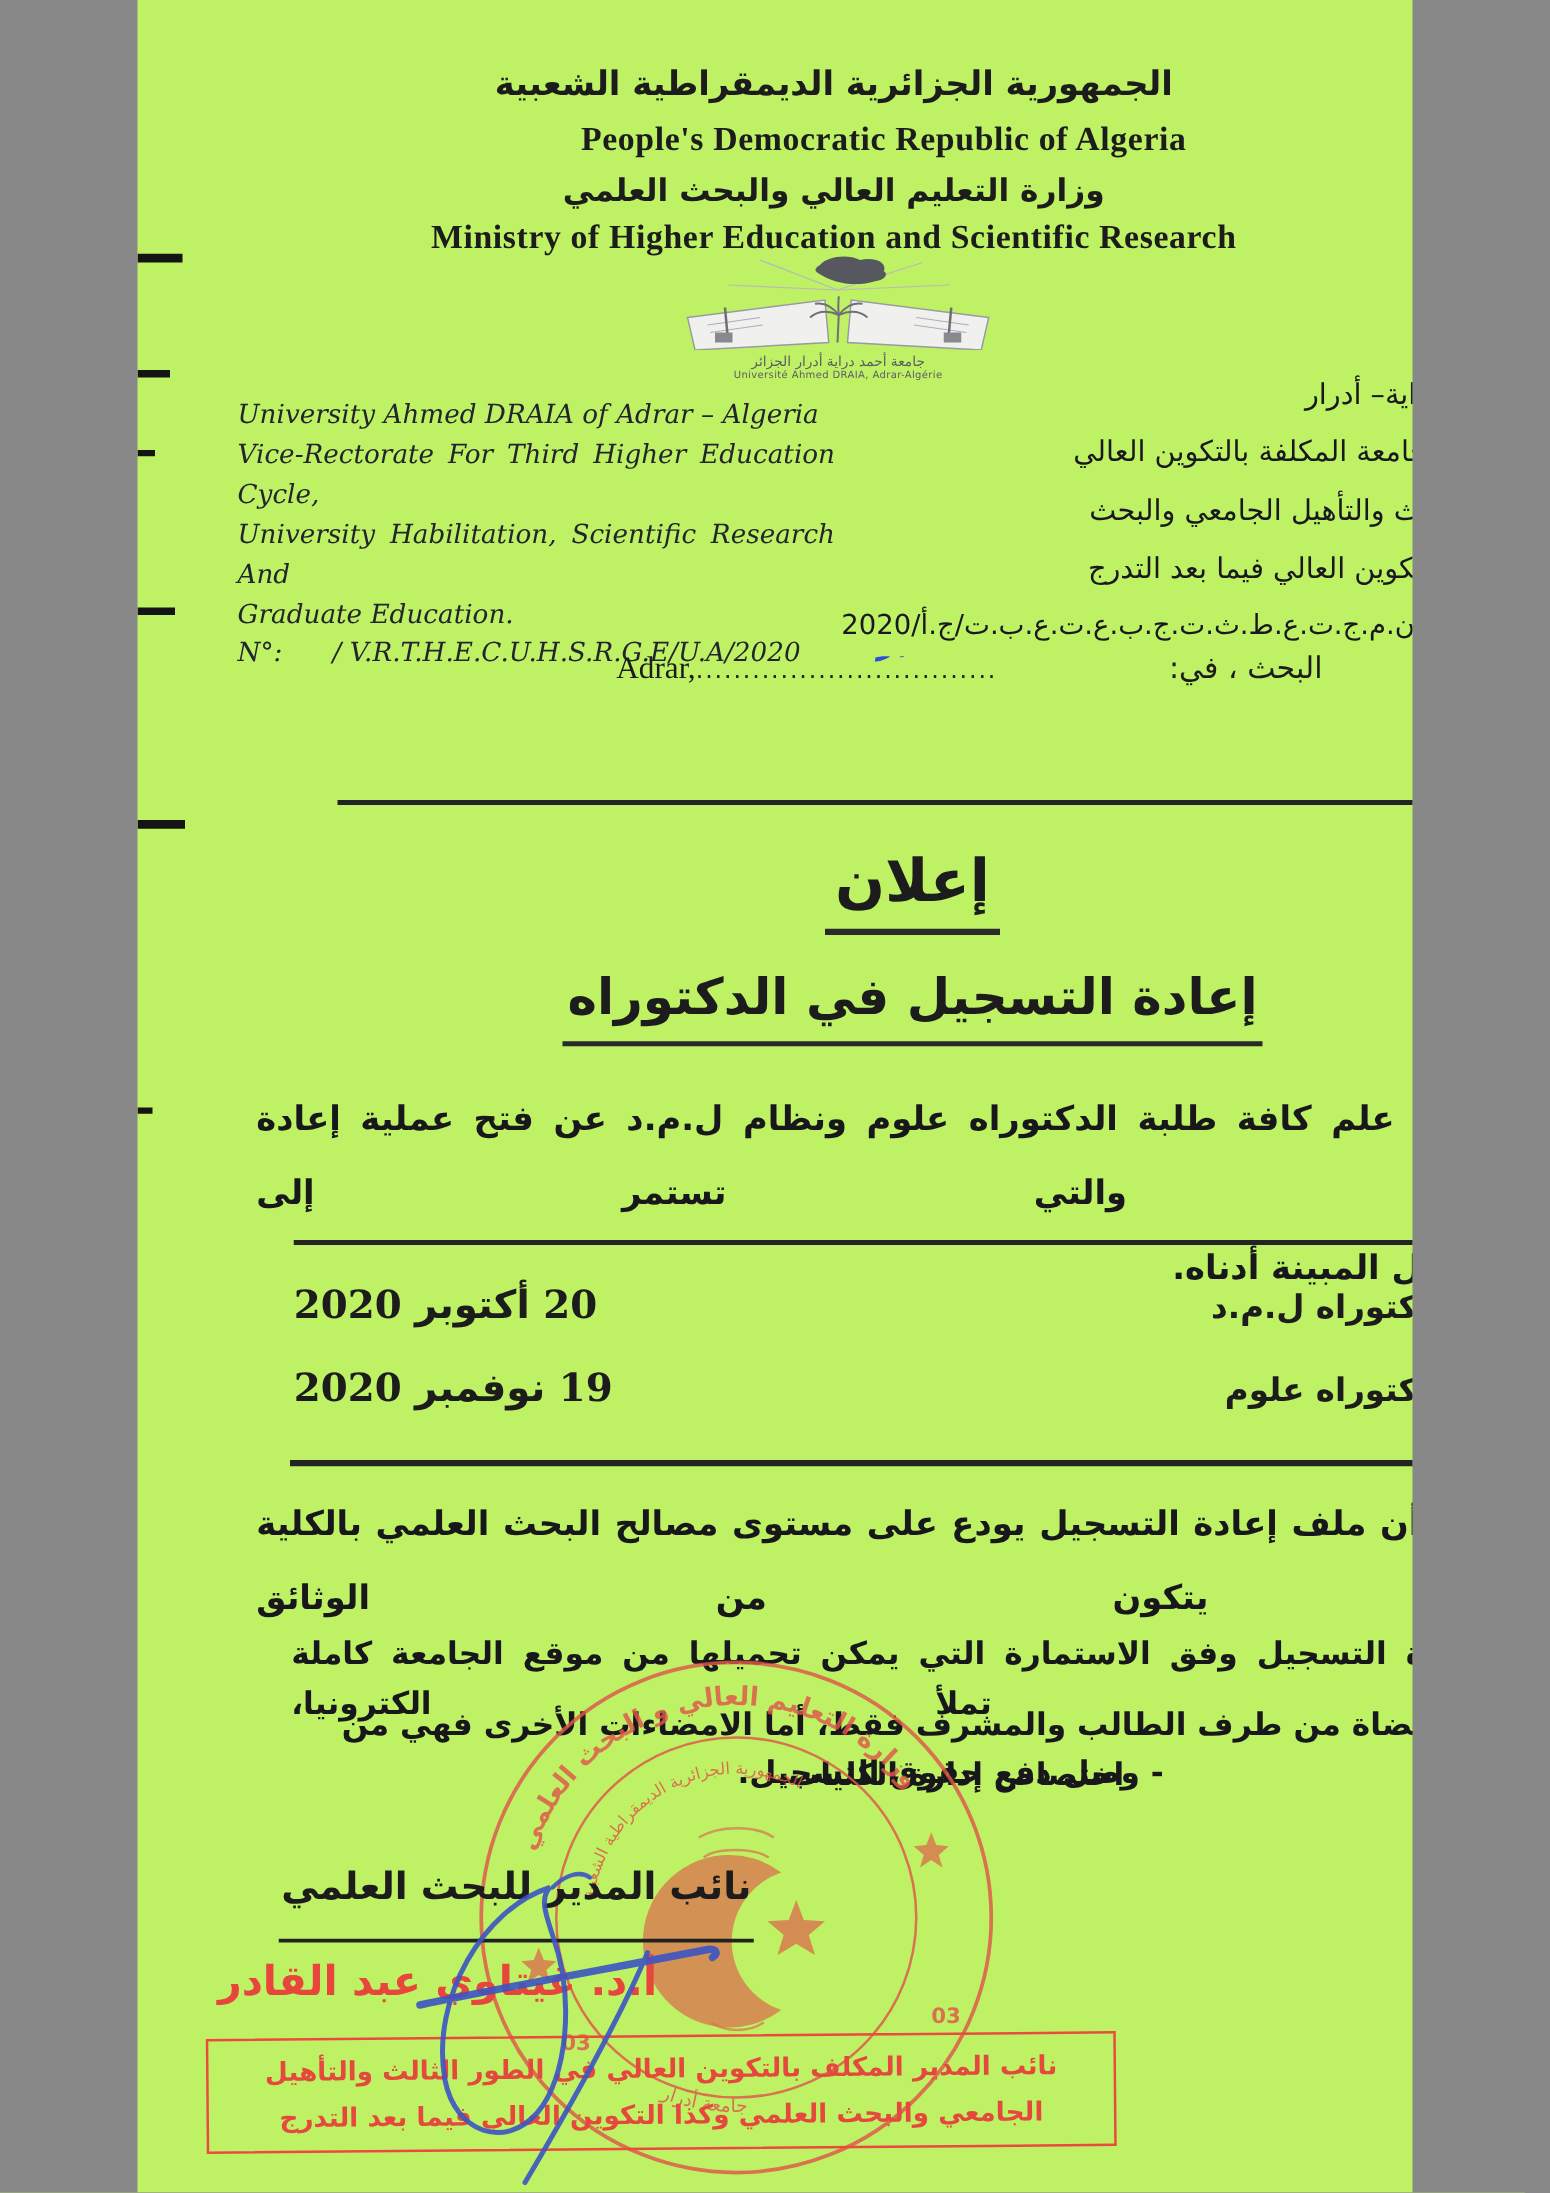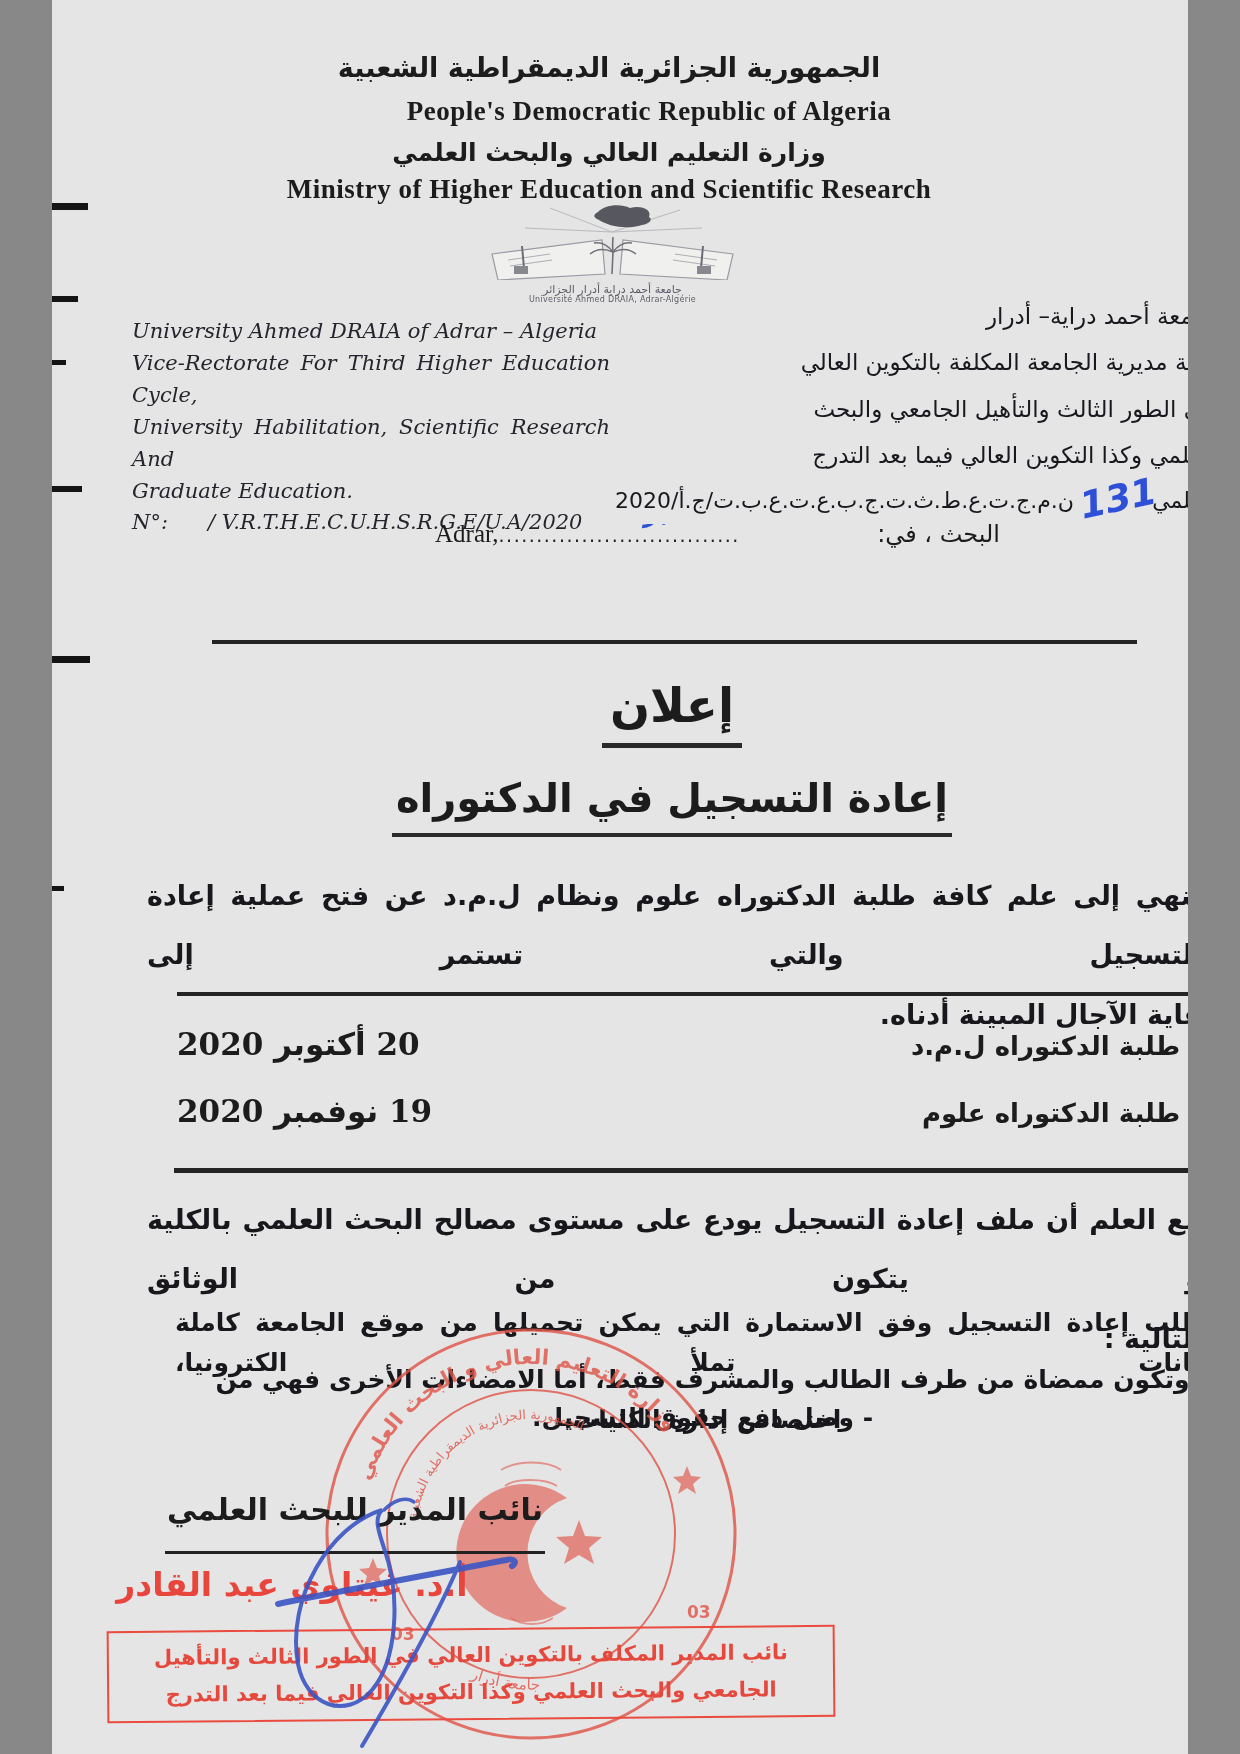--- a/index.html
+++ b/index.html
@@ -1,18 +1,18 @@
 <!DOCTYPE html>
 <html lang="ar"><head>
 <meta charset="utf-8">
 <style>
   html,body{margin:0;padding:0;background:#888;}
   .page{
-    position:relative; width:1136px; height:1754px; margin:0 auto;
-    background:#e5e5e5; overflow:hidden; color:#1c1c1c;
+    position:relative; width:1020px; height:1754px; margin:0 auto;
+    background:#bef264; overflow:hidden; color:#1c1c1c;
     font-family:"DejaVu Sans", sans-serif;
   }
   .abs{position:absolute;}
   
   .hdr{left:0; width:1114px; text-align:center;}
   .hdr-ar{font-weight:bold; font-size:27px;}
   .hdr-en{font-family:"Liberation Serif","DejaVu Serif",serif; font-weight:bold; font-size:27px; letter-spacing:.5px;}
   
   .logo-cap{width:265px; text-align:center; color:#5c5c66; line-height:1.1;}
   .cap-ar{font-size:11px;}

